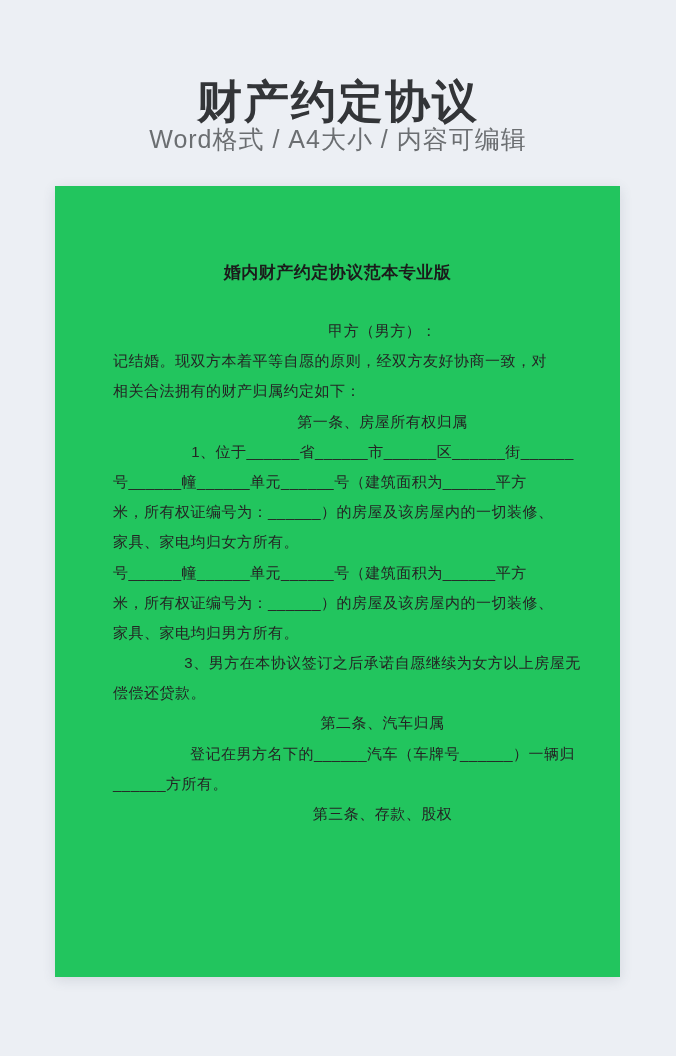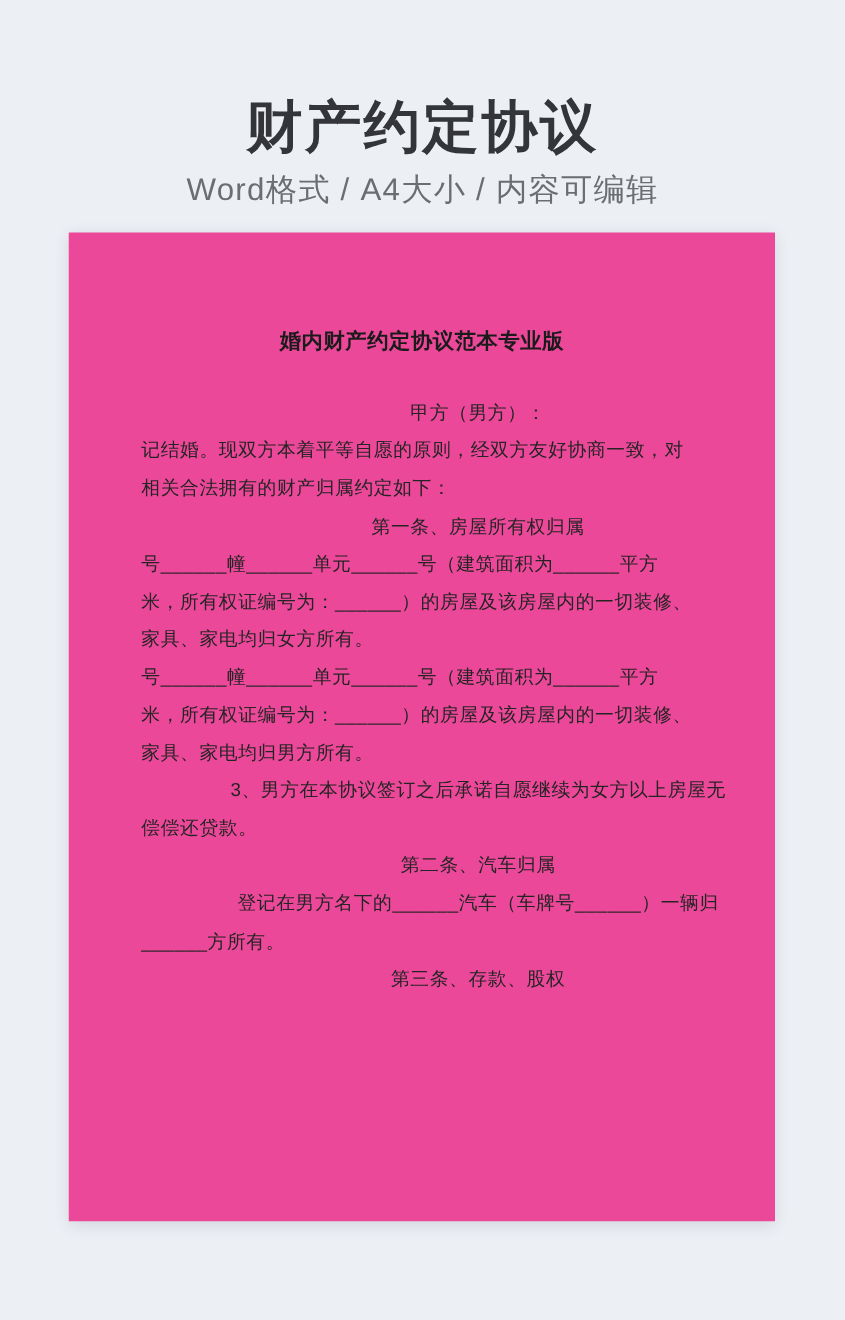--- a/index.html
+++ b/index.html
@@ -20,33 +20,32 @@
   .main-title {
     padding-top: 62px;
     font-size: 45px;
     line-height: 48px;
     font-weight: bold;
     color: #333538;
     letter-spacing: 2px;
     margin-top: 16px;
   }
   .subtitle {
-    margin-top: 13px;
     font-size: 25px;
     line-height: 26px;
     color: #6b6e71;
     letter-spacing: 1px;
   }
   .paper {
     position: absolute;
     left: 55px;
     top: 186px;
     width: 565px;
     height: 791px;
-    background: #ec4899;
+    background: #22c55e;
     box-shadow: 0 3px 12px rgba(60, 70, 90, 0.14);
     overflow: hidden;
   }
   .doc-title {
     margin-top: 78px;
     text-align: center;
     font-size: 17px;
     line-height: 18px;
     font-weight: bold;
     color: #1b1b1b;
@@ -78,20 +77,21 @@
   <div class="subtitle">Word格式 / A4大小 / 内容可编辑</div>
 </div>
 
 <div class="paper">
   <div class="doc-title">婚内财产约定协议范本专业版</div>
   <div class="doc-body">
       <div class="doc-line indent">甲方（男方）：</div>
       <div class="doc-line">记结婚。现双方本着平等自愿的原则，经双方友好协商一致，对</div>
       <div class="doc-line">相关合法拥有的财产归属约定如下：</div>
       <div class="doc-line indent">第一条、房屋所有权归属</div>
+      <div class="doc-line indent">1、位于______省______市______区______街______</div>
       <div class="doc-line">号______幢______单元______号（建筑面积为______平方</div>
       <div class="doc-line">米，所有权证编号为：______）的房屋及该房屋内的一切装修、</div>
       <div class="doc-line">家具、家电均归女方所有。</div>
       <div class="doc-line">号______幢______单元______号（建筑面积为______平方</div>
       <div class="doc-line">米，所有权证编号为：______）的房屋及该房屋内的一切装修、</div>
       <div class="doc-line">家具、家电均归男方所有。</div>
       <div class="doc-line indent">3、男方在本协议签订之后承诺自愿继续为女方以上房屋无</div>
       <div class="doc-line">偿偿还贷款。</div>
       <div class="doc-line indent">第二条、汽车归属</div>
       <div class="doc-line indent">登记在男方名下的______汽车（车牌号______）一辆归</div>

